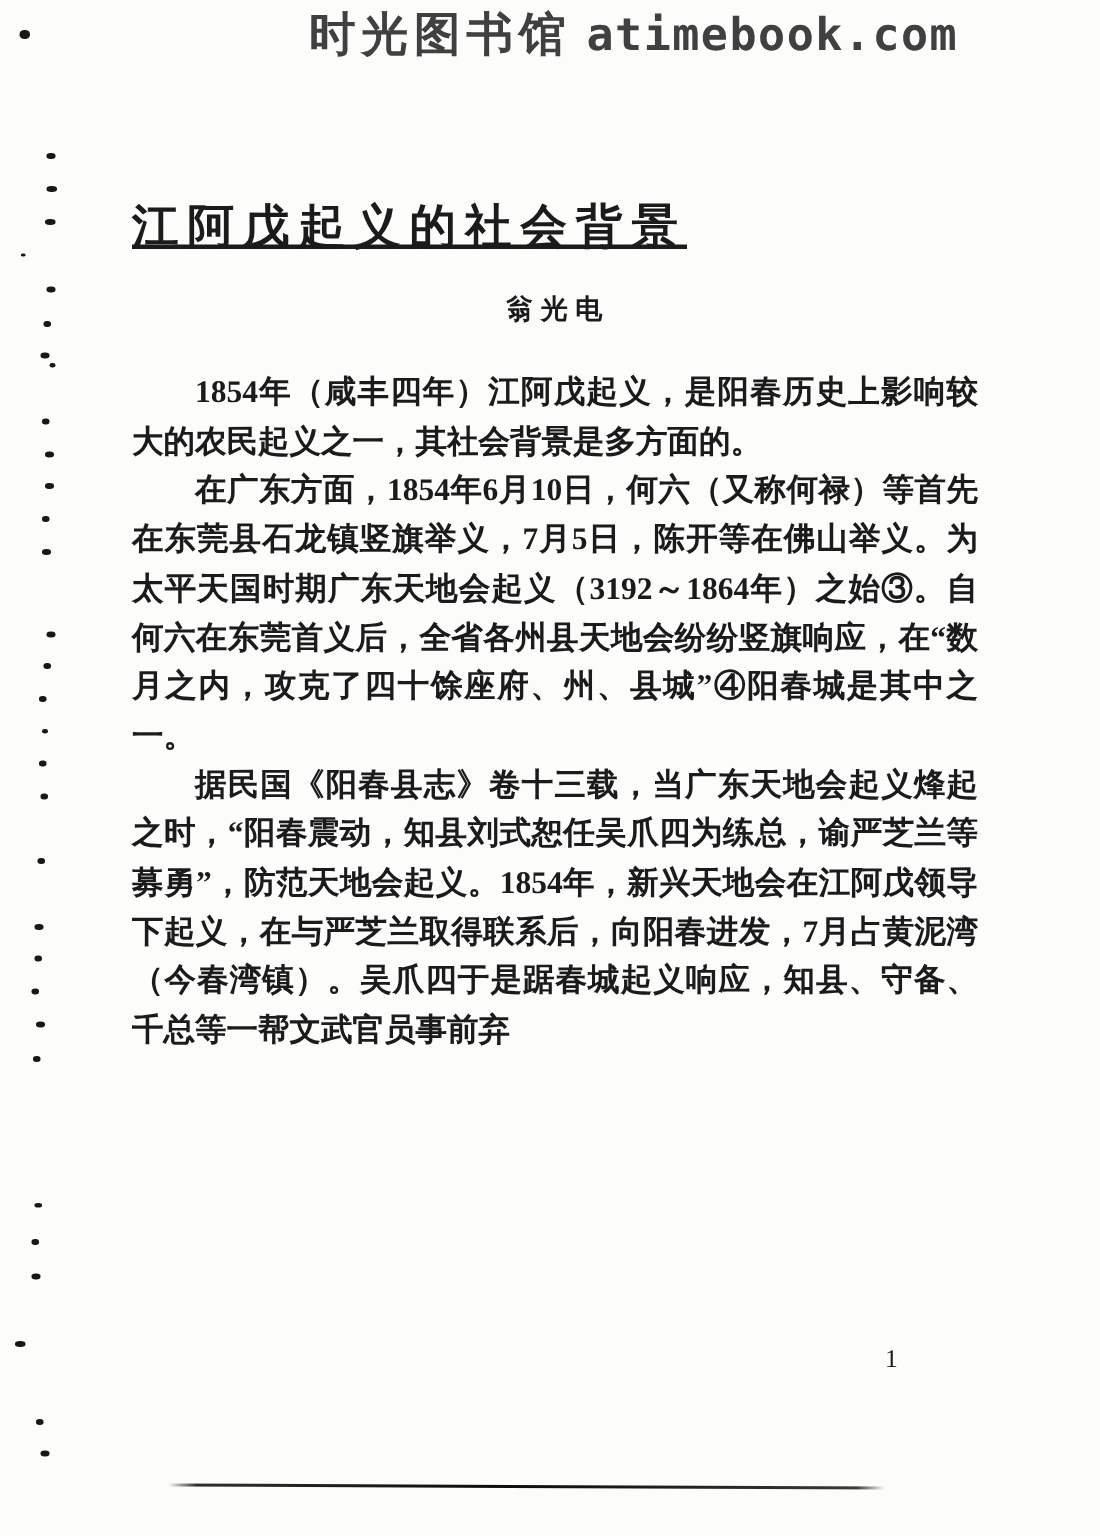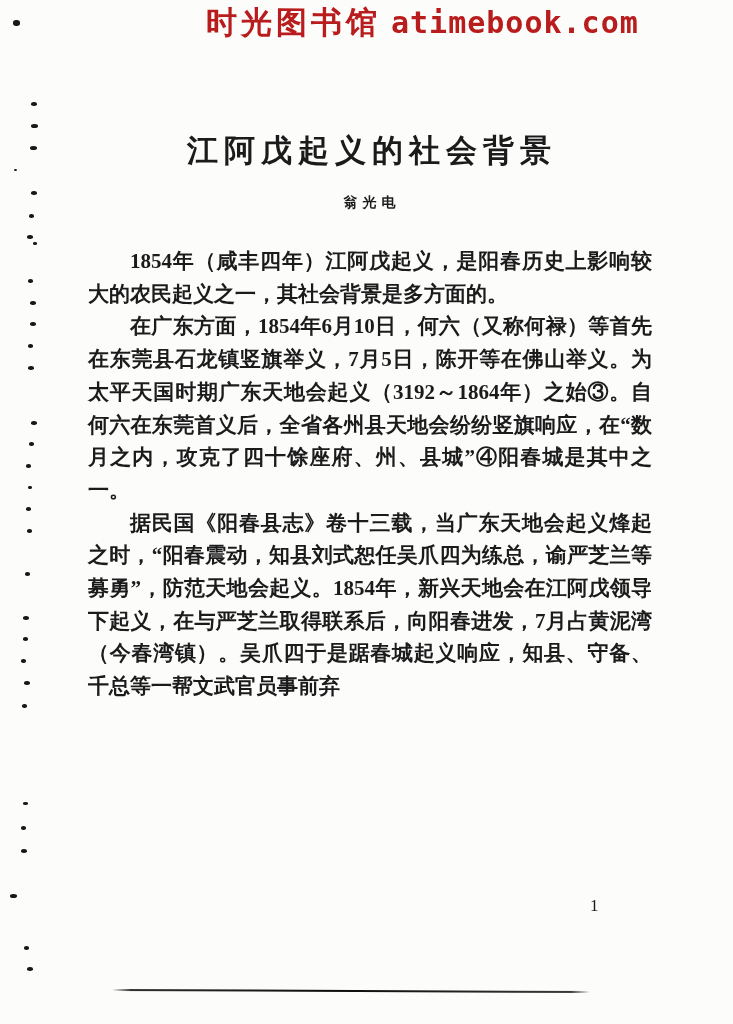--- a/index.html
+++ b/index.html
@@ -8,40 +8,40 @@
     width:733px; height:1024px;
     background:#fcfcfb;
     overflow:hidden;
     font-family:"Liberation Serif","DejaVu Serif",serif;
     color:#1b1b1b;
   }
   
   .watermark {
     position:absolute; top:2px; left:206px;
     white-space:nowrap;
-    color:#b91c1c;
+    color:#404040;
     user-select:none;
   }
   .wm-name {
     font-family:"DejaVu Sans","Liberation Sans",sans-serif;
     font-size:31px; font-weight:bold; letter-spacing:4px;
   }
   .wm-url {
     font-family:"DejaVu Sans Mono","Liberation Mono",monospace;
     font-size:30px; font-weight:bold; letter-spacing:1px; margin-left:10px;
   }
   .title {
     position:absolute; top:130px; left:88px; width:568px;
-    margin:0; text-align:center;
-    font-size:31px; font-weight:bold; letter-spacing:6px;
+    margin:0; 
+    font-size:31px; font-weight:bold; letter-spacing:6px;text-decoration:underline;
   }
   .author {
     position:absolute; top:194px; left:88px; width:568px;
     text-align:center;
-    font-size:14px; font-weight:bold; letter-spacing:5px;
+    font-size:18px; font-weight:bold; letter-spacing:5px;
   }
   .body-text {
     position:absolute; top:245px; left:88px; width:564px;
     font-size:21px; line-height:32.7px;
     text-align:justify;
   }
   .body-text p { margin:0; text-indent:2em;font-weight:bold; }
   .page-number {
     position:absolute; top:896px; left:590px;
     font-size:17px;

